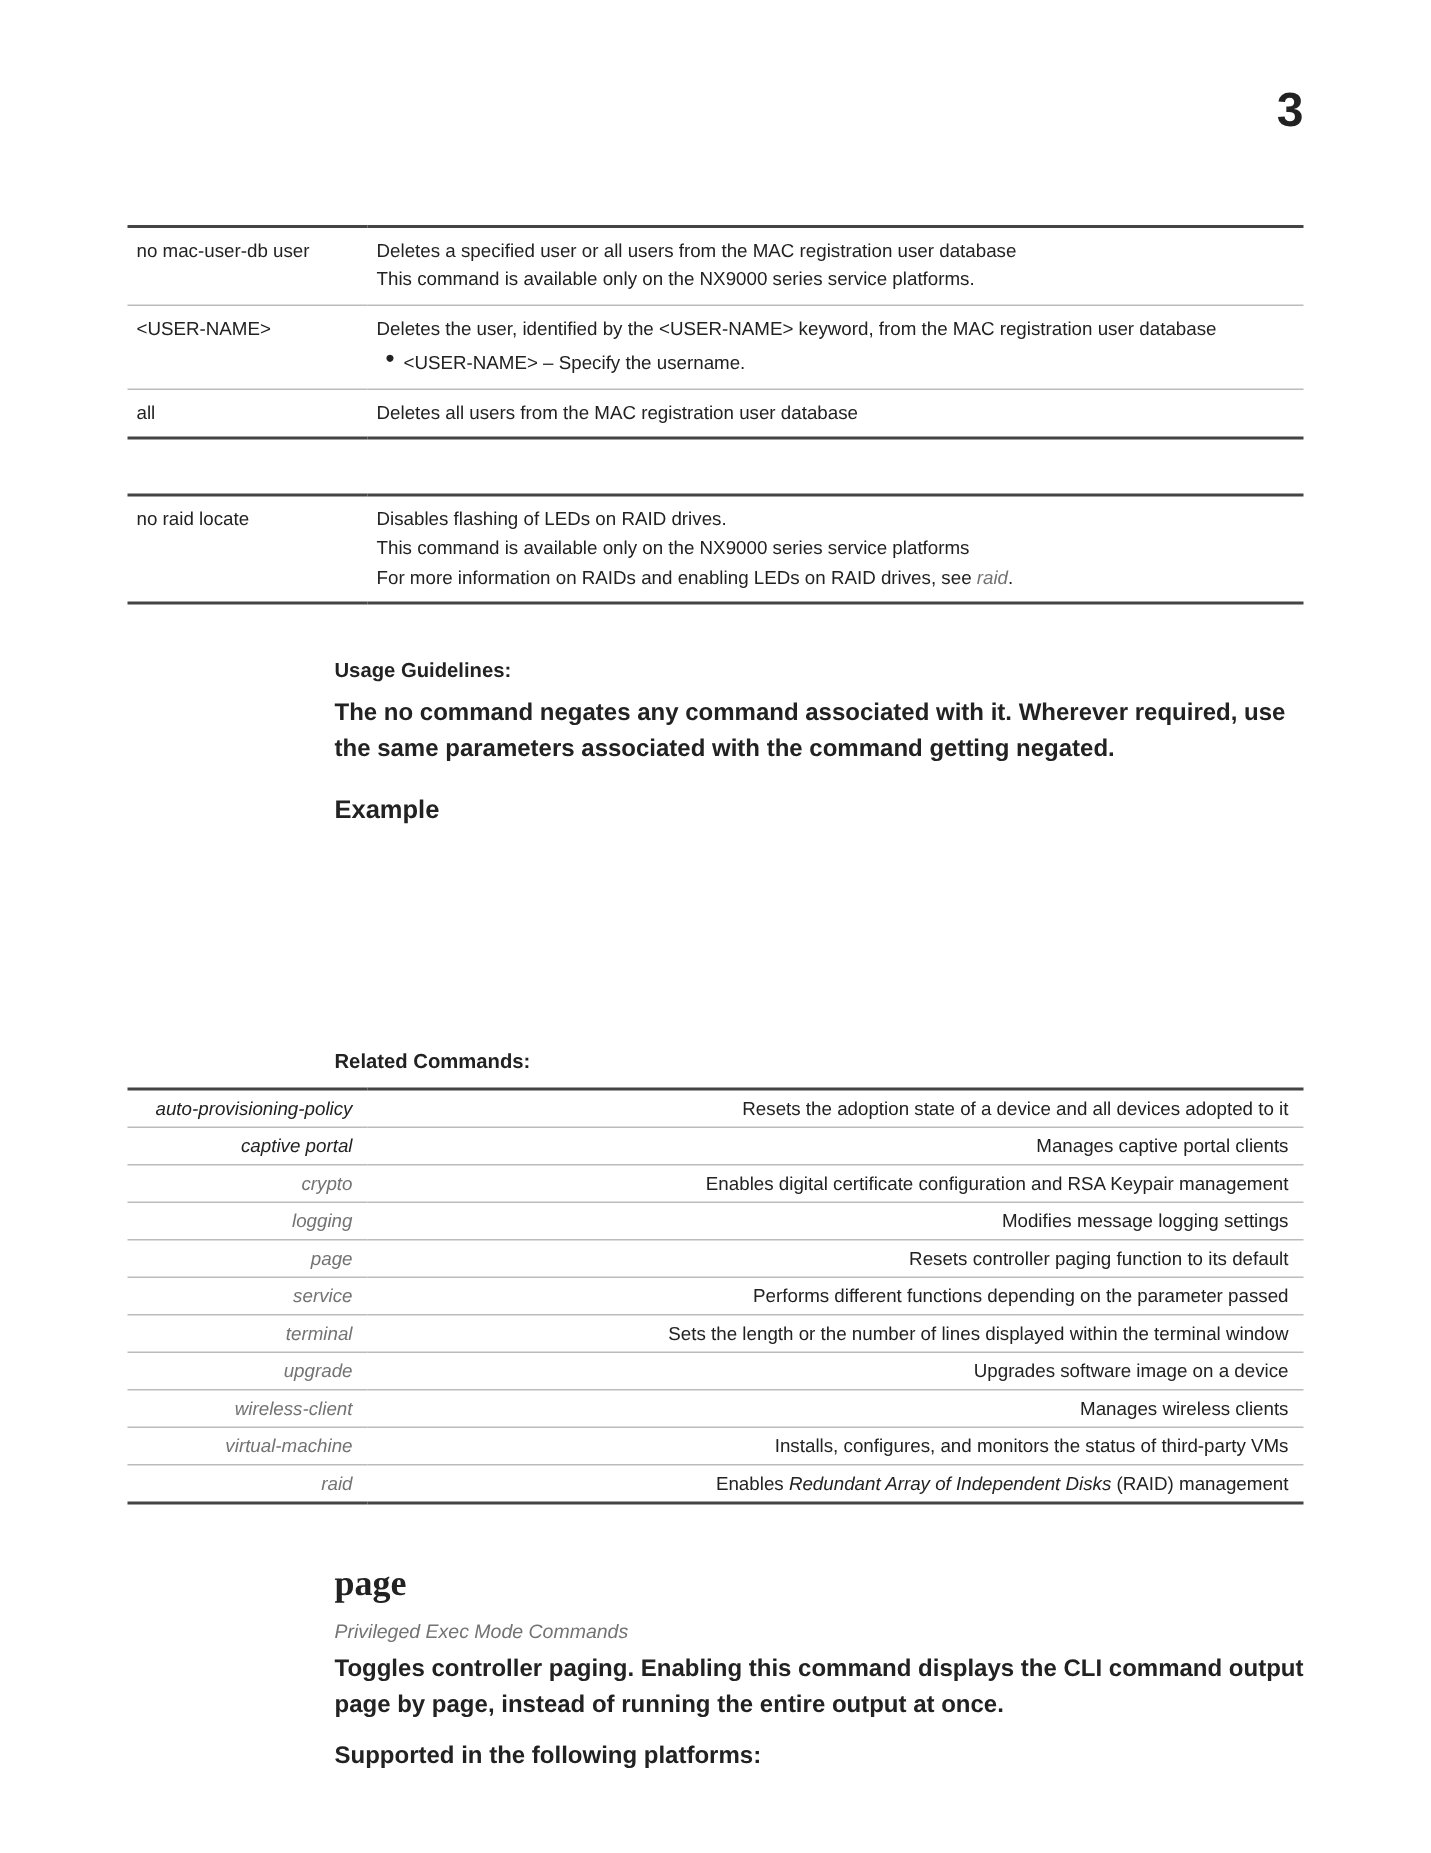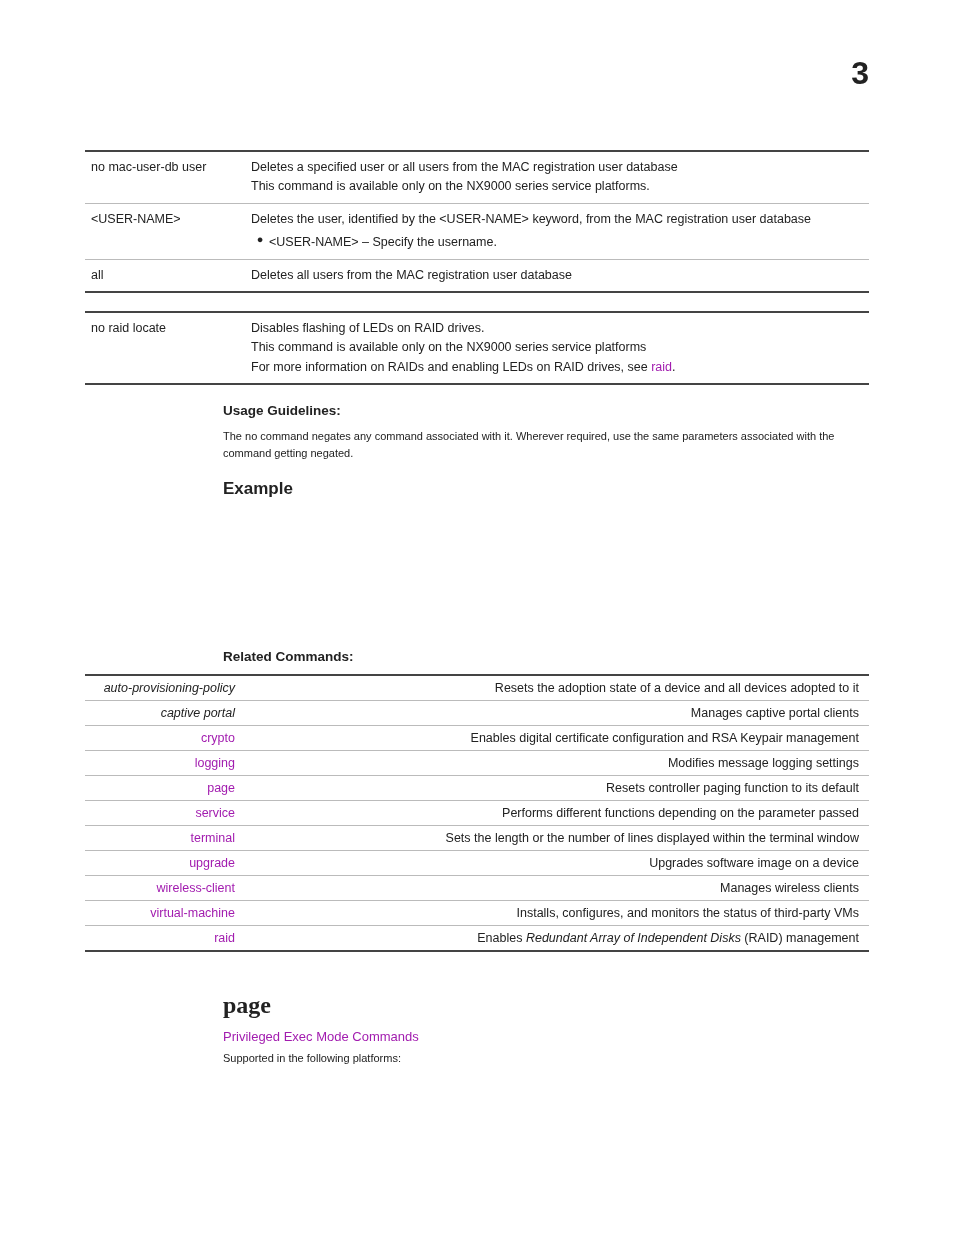--- a/index.html
+++ b/index.html
@@ -20,21 +20,21 @@
     right: 85px;
     font-size: 32px;
     font-weight: bold;
     color: #222;
   }
   .content { margin-left: 0; padding-top: 90px; }
 
   table.cmd-table {
     width: 100%;
     border-collapse: collapse;
-    margin-bottom: 18px;
+    margin-bottom: 36px;
   }
   table.cmd-table td {
     padding: 6px 10px 6px 6px;
     vertical-align: top;
     font-size: 12.5px;
     line-height: 1.55;
   }
   table.cmd-table td.col1 { width: 160px; }
   table.cmd-table tr { border-bottom: 1px solid #bbb; }
   table.cmd-table tr.top-thick { border-top: 2px solid #444; }
@@ -46,42 +46,43 @@
     font-weight: bold;
     font-size: 13.5px;
     margin: 5px 0 10px 0;
   }
   h5.example {
     font-weight: bold;
     font-size: 17px;
     margin: 18px 0 150px 0;
   }
   p.body {
-    font-size: 11px;
+    font-size: 16px;
     line-height: 1.5;
     margin: 6px 0 10px 0;
+    font-weight: bold;
   }
 
   table.rel-table {
     width: 100%;
     border-collapse: collapse;
     margin-top: 6px;
     margin-bottom: 40px;
   }
   table.rel-table td {
     padding: 5px 10px 5px 6px;
     vertical-align: top;
     font-size: 12.5px;
   }
   table.rel-table td.c1 { width: 160px; }
   table.rel-table tr { border-top: 1px solid #bbb; border-bottom: 1px solid #bbb; text-align: right; }
   table.rel-table tr.top-thick { border-top: 2px solid #444; }
   table.rel-table tr.bottom-thick { border-bottom: 2px solid #444; }
 
-  a.link { color: #a21caf; text-decoration: none; }
+  a.link { color: #737373; text-decoration: none; font-style: italic; }
   .italic { font-style: italic; }
 
   .bullet-row { display:flex; align-items:flex-start; margin-top:4px; }
   .bullet-row .dot { width: 18px; text-align:center; line-height:1.2; font-size:11px; }
   .bullet-row .txt { flex:1; }
 
   h2.page-heading {
     font-size: 24px;
     font-weight: bold;
     margin: 30px 0 10px 0;
@@ -193,16 +194,17 @@
       <td>
         <span>Enables </span><span class="italic">Redundant Array of Independent Disks</span><span> (RAID) management</span>
       </td>
     </tr>
   </tbody>
     </table>
 
   <div class="indent-block">
     <h2 class="page-heading">page</h2>
     <p style="margin-bottom:0;"><a href="#" class="link">Privileged Exec Mode Commands</a></p>
+    <p class="body">Toggles controller paging. Enabling this command displays the CLI command output page by page, instead of running the entire output at once.</p>
     <p class="body">Supported in the following platforms:</p>
   </div>
 
 </div>
 
 </body></html>

